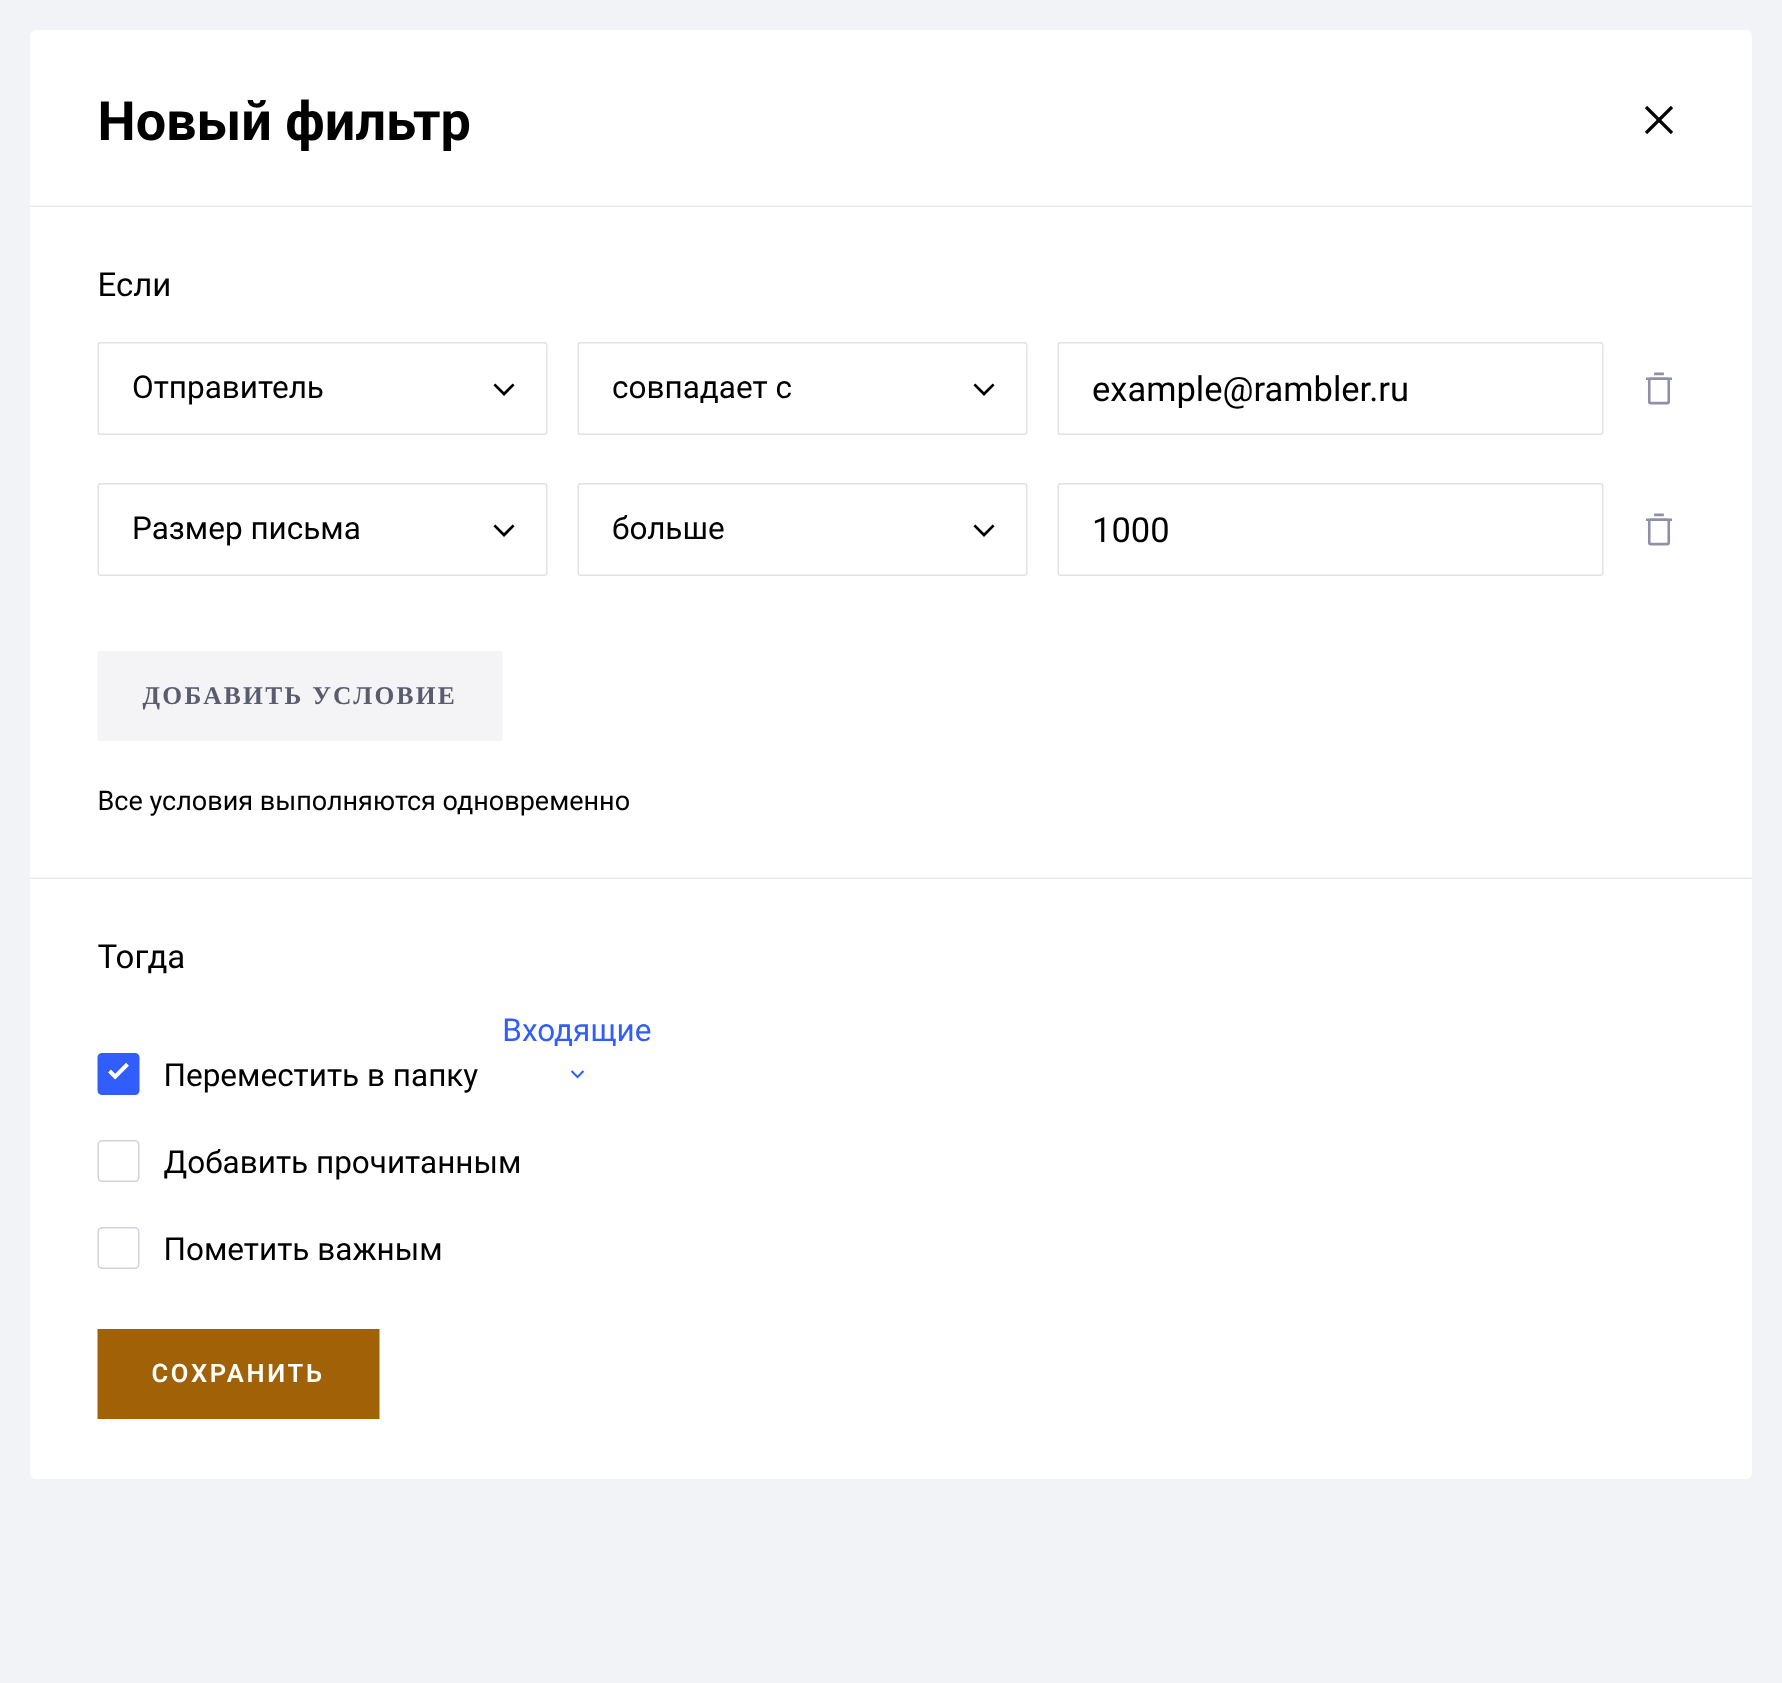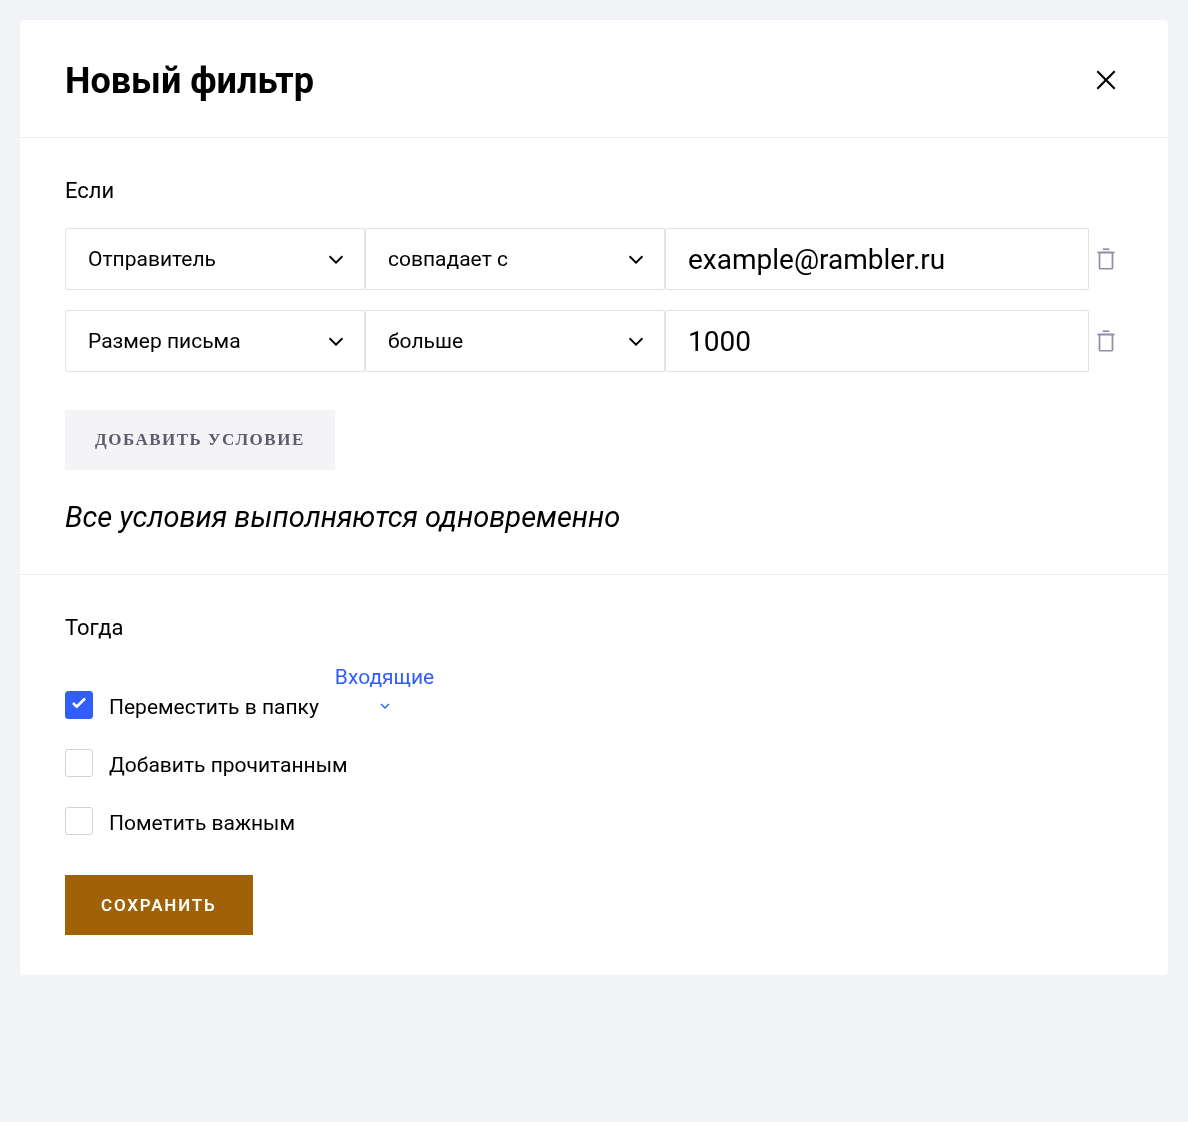--- a/index.html
+++ b/index.html
@@ -49,21 +49,22 @@
     .section-border {
       border-bottom: 1px solid #e9e9ee;
     }
     .section-label {
       font-size: 22px;
       color: #000;
       margin-bottom: 25px;
     }
     .condition-row {
       display: flex;
-      margin-bottom: 20px;
+      gap: 20px;
+      margin-bottom: 32px;
       align-items: center;
     }
     .select-wrap {
       position: relative;
       flex: 0 0 300px;
     }
     .select-field {
       width: 100%;
       height: 62px;
       border: 1px solid #e1e1e6;
@@ -93,21 +94,21 @@
       height: 22px;
       display: block;
     }
     .text-input {
       flex: 1;
       height: 62px;
       border: 1px solid #e1e1e6;
       border-radius: 2px;
       background: #fff;
       padding: 0 22px;
-      font-size: 28px;
+      font-size: 23px;
       color: #000;
       font-family: inherit;
     }
     .delete-btn {
       background: none;
       border: none;
       cursor: pointer;
       padding: 4px;
       color: #8e90a6;
       flex: 0 0 auto;
@@ -125,23 +126,22 @@
       font-weight: 600;
       letter-spacing: 1.5px;
       color: #5a5c6e;
       cursor: pointer;
       text-transform: uppercase;
       margin-top: 18px;
       margin-bottom: 30px;
       font-family: Liberation Serif, serif;
     }
     .hint-text {
-      font-size: 29px;
-      color: #000;
-      font-style: italic;
+      font-size: 18px;
+      color: #000;
     }
     .action-row {
       display: flex;
       align-items: flex-end;
       gap: 16px;
       margin-bottom: 30px;
     }
     .action-row:last-of-type {
       margin-bottom: 40px;
     }

